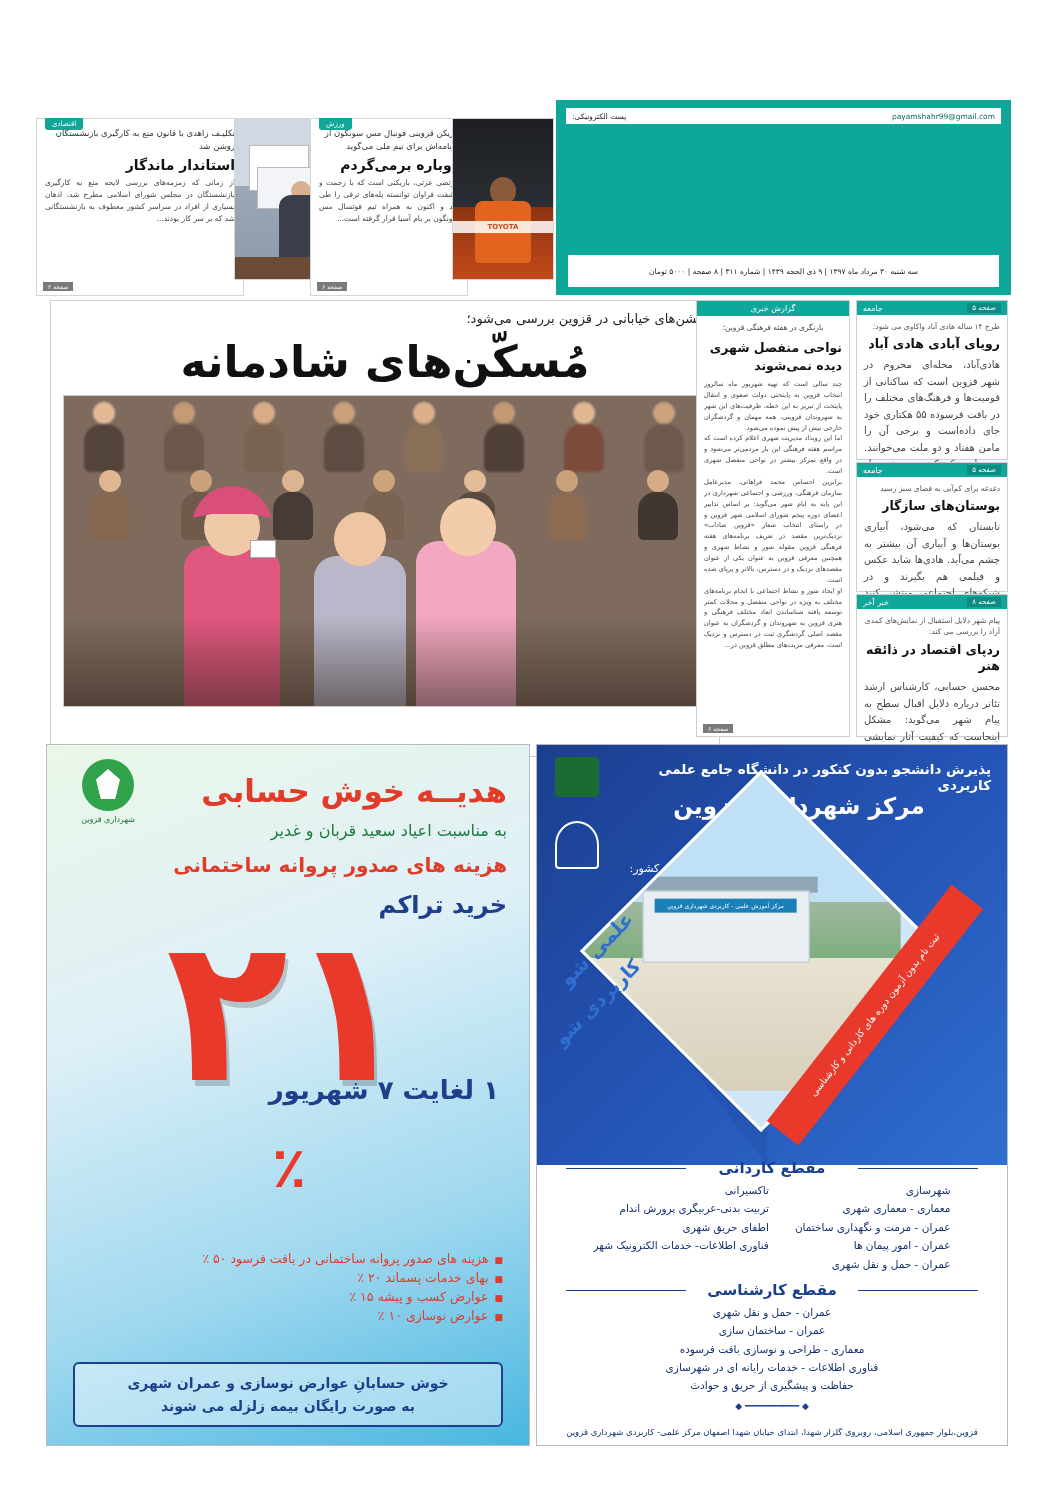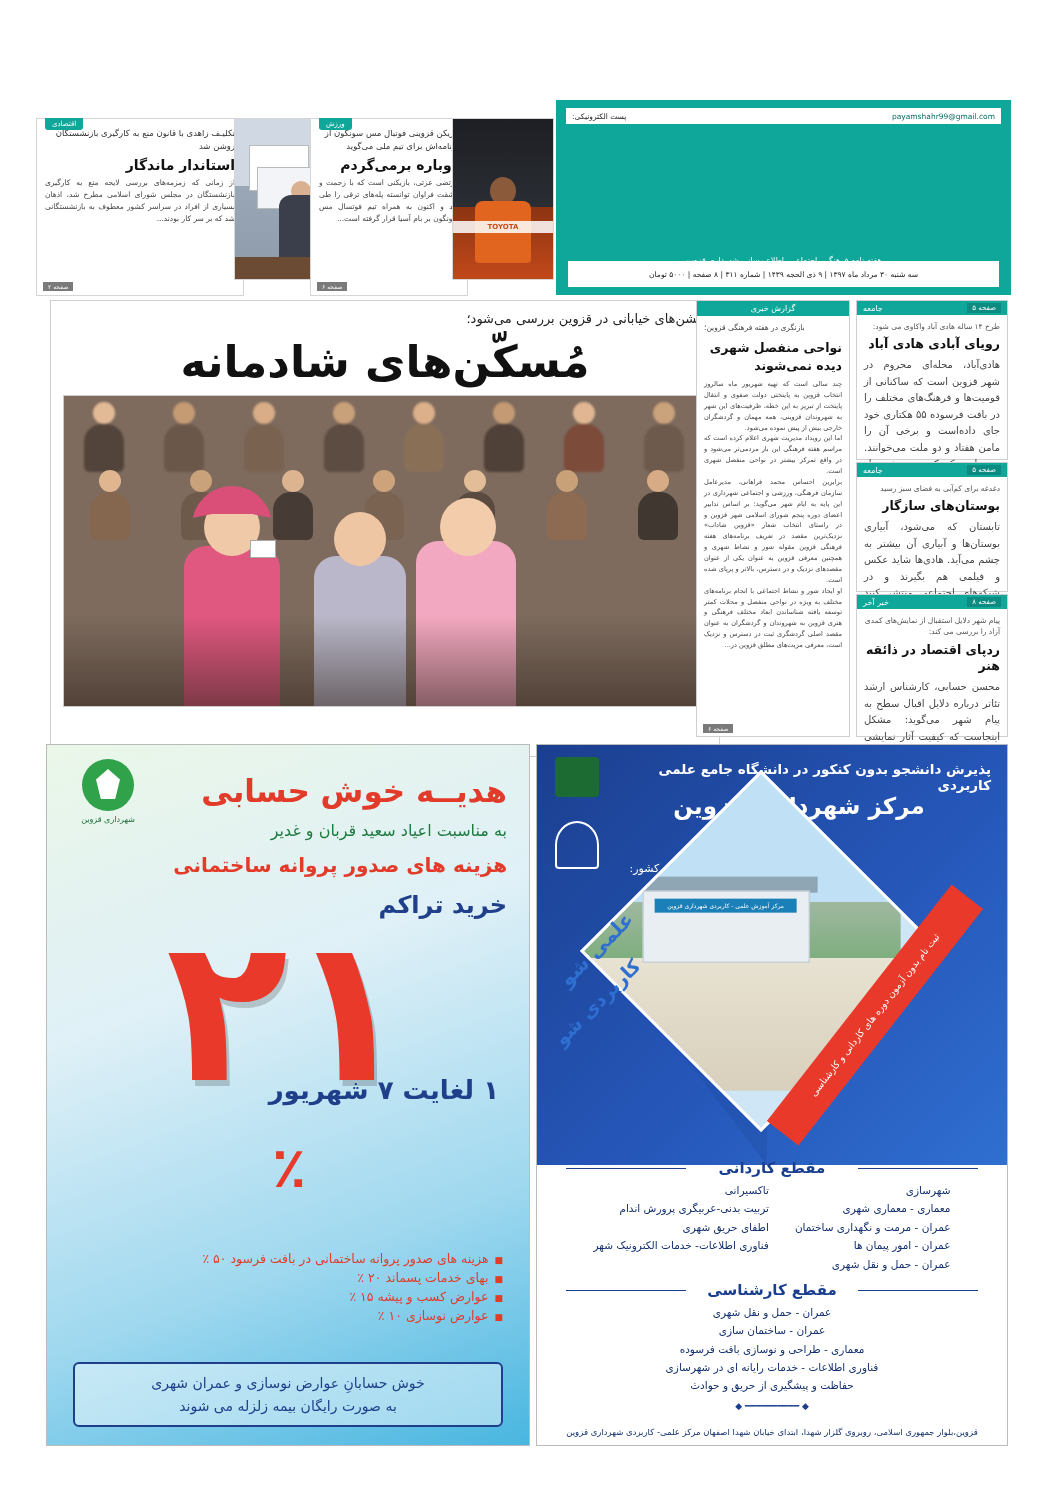--- a/index.html
+++ b/index.html
@@ -24,21 +24,21 @@
     display:flex;align-items:center;justify-content:space-between;
     letter-spacing:-1px;
   }
   .title-fa .w1{font-size:74px;}
   .title-fa .w2{font-size:88px;}
   .masthead .strap{
     position:absolute;bottom:30px;right:12px;left:12px;text-align:center;
     color:#ffffff;font-size:8px;
   }
   .masthead .issue{
-    position:absolute;bottom:8px;right:12px;left:12px;height:26px;background:#ffffff;
+    position:absolute;bottom:8px;right:12px;left:12px;height:32px;background:#ffffff;
     display:flex;align-items:center;justify-content:center;gap:8px;
     font-size:7.5px;color:#222;
   }
 
   
   .teaser{position:absolute;border:1px solid #d6d6d6;background:#fff;}
   .teaser .tag{
     position:absolute;top:-1px;left:8px;background:#0fa79a;color:#fff;
     font-size:7px;padding:2px 7px;border-radius:0 0 3px 3px;
   }
@@ -78,21 +78,21 @@
   .crowd .row{position:absolute;left:0;right:0;display:flex;justify-content:space-around;}
   .crowd .p{width:40px;height:48px;border-radius:18px 18px 6px 6px;}
   .crowd .h{width:22px;height:22px;border-radius:50%;margin:0 auto;}
   .crowd .blurtop{position:absolute;left:0;right:0;top:0;height:110px;filter:blur(1px);}
   .crowd .girl{position:absolute;bottom:0;border-radius:22px 22px 0 0;}
 
   
   .report{position:absolute;left:696px;top:300px;width:152px;height:435px;border:1px solid #cfcfcf;background:#fff;}
   .report .hdr{background:#0fa79a;color:#fff;font-size:8px;text-align:center;padding:3px 0;}
   .report .inner{padding:6px 7px;}
-  .report .lead1{font-size:7.5px;color:#444;text-align:left;line-height:1.6;}
+  .report .lead1{font-size:7.5px;color:#444;text-align:center;line-height:1.6;}
   .report .ttl{font-size:12.5px;font-weight:bold;color:#111;text-align:right;line-height:1.4;margin:5px 0;}
   .report .txt{font-size:6.6px;line-height:1.65;color:#444;text-align:justify;}
   .report .pagebadge{position:absolute;bottom:3px;left:6px;background:#7a7a7a;color:#fff;font-size:6px;padding:1px 5px;}
 
   
   .side{position:absolute;left:856px;width:150px;background:#fff;border:1px solid #cfcfcf;}
   .side .bar{background:#0fa79a;color:#fff;font-size:8px;display:flex;justify-content:space-between;align-items:center;padding:2px 6px;}
   .side .bar .pg{background:#0c8b80;padding:1px 5px;font-size:7px;}
   .side .inner{padding:6px 7px;}
   .side .kick{font-size:7.5px;color:#555;text-align:right;line-height:1.5;}
@@ -114,21 +114,21 @@
   .ad-left .l3{position:absolute;top:108px;right:22px;left:40px;text-align:right;font-size:20px;color:#e23b2a;font-weight:bold;}
   .ad-left .l4{position:absolute;top:146px;right:22px;left:120px;text-align:right;font-size:24px;color:#1f3f8a;font-weight:bold;}
   .ad-left .bignum{position:absolute;top:180px;left:0;right:0;text-align:center;font-size:200px;font-weight:bold;color:#e8392b;line-height:.86;
      text-shadow:3px 6px 0 rgba(0,0,0,.18);}
   .ad-left .pct{position:absolute;top:390px;left:225px;font-size:56px;color:#e8392b;font-weight:bold;}
   .ad-left .daterange{position:absolute;top:330px;right:30px;font-size:26px;color:#1f3f8a;font-weight:bold;}
   .ad-left ul{position:absolute;bottom:118px;right:26px;left:26px;margin:0;padding:0;list-style:none;text-align:right;}
   .ad-left ul li{font-size:12.5px;color:#e23b2a;margin:4px 0;}
   .ad-left ul li:before{content:"\25A0";color:#e23b2a;margin-left:6px;font-size:9px;}
   .ad-left .footerbox{position:absolute;bottom:18px;right:26px;left:26px;border:2px solid #1f3f8a;border-radius:6px;padding:8px 6px;text-align:center;background:rgba(255,255,255,.45);}
-  .ad-left .footerbox div{font-size:14px;color:#1f3f8a;font-weight:normal;line-height:1.6;}
+  .ad-left .footerbox div{font-size:14px;color:#1f3f8a;font-weight:bold;line-height:1.6;}
 
   .ad-right{position:absolute;left:536px;top:744px;width:470px;height:700px;border:1px solid #bbb;background:#ffffff;overflow:hidden;}
   .ad-right .blue{position:absolute;left:0;top:0;width:470px;height:420px;background:linear-gradient(135deg,#1b3f8f 0%,#2556b8 55%,#2f6fd0 100%);}
   .ad-right .tri{position:absolute;left:0;top:120px;width:0;height:0;border-left:230px solid transparent;border-top:300px solid #1f4aa0;opacity:.35;}
   .ad-right .adhead{position:absolute;top:16px;right:16px;left:70px;text-align:right;color:#fff;font-size:13.5px;font-weight:bold;}
   .ad-right .center{position:absolute;top:48px;right:16px;left:70px;text-align:center;color:#ffffff;font-size:23px;font-weight:bold;}
   .ad-right .reg{position:absolute;top:96px;right:205px;left:16px;text-align:right;color:#fff;font-size:11px;line-height:1.7;}
   .ad-right .tel{position:absolute;top:190px;right:210px;left:14px;text-align:right;color:#fff;}
   .ad-right .tel .lbl{font-size:14px;font-weight:bold;margin-bottom:6px;}
   .ad-right .tel .num{font-size:19px;font-weight:bold;direction:ltr;text-align:right;line-height:1.45;}

